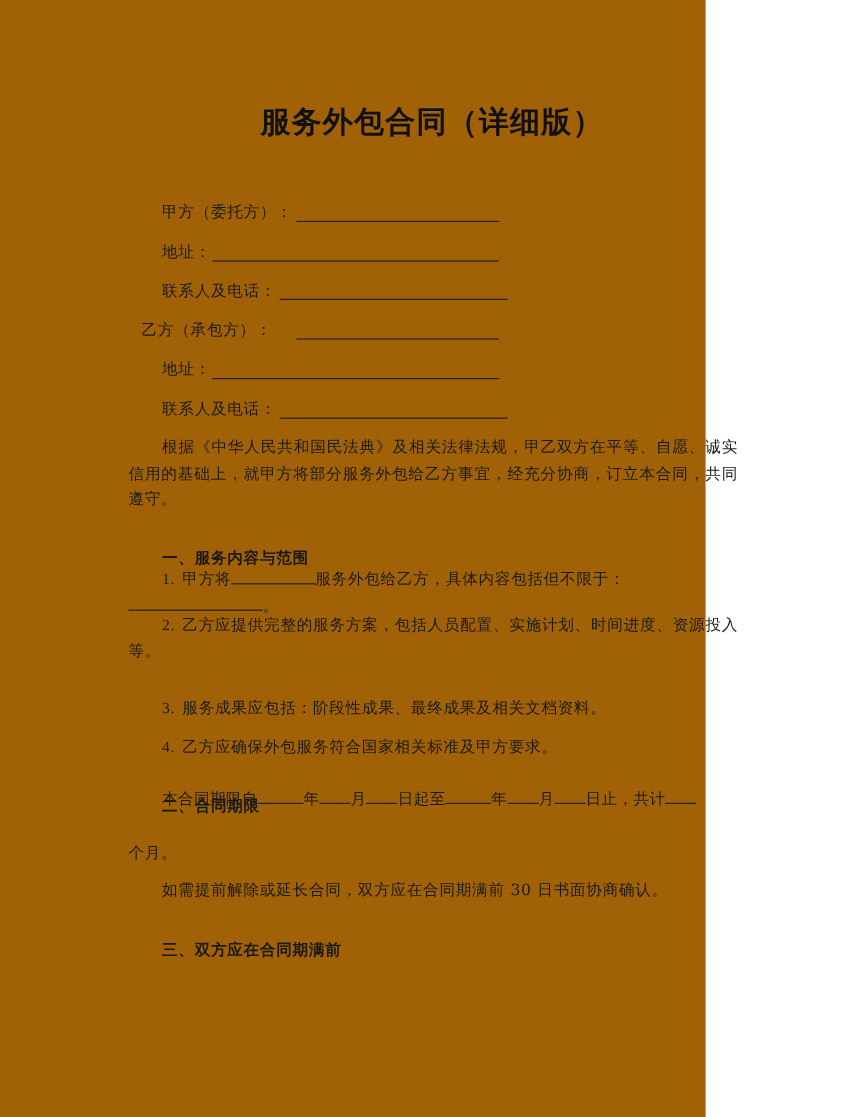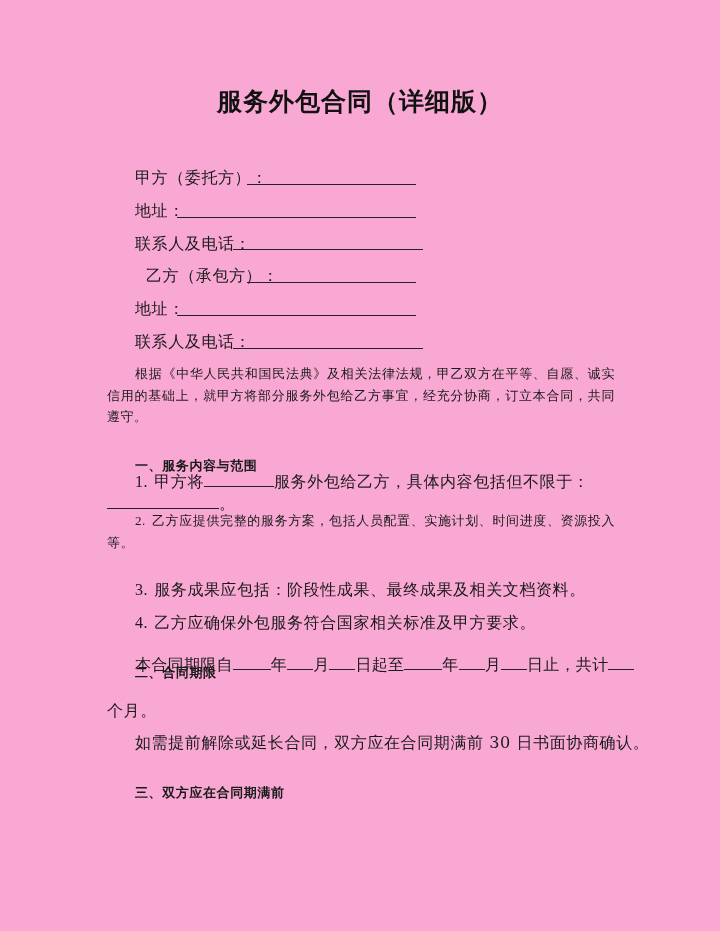--- a/index.html
+++ b/index.html
@@ -1,22 +1,22 @@
 <!DOCTYPE html>
 <html><head>
   <meta charset="utf-8">
   <style>
     html, body { margin: 0; padding: 0; background: #ffffff; }
     body { width: 720px; height: 931px; position: relative; overflow: hidden;
            font-family: "DejaVu Serif", "Liberation Serif", serif; color: #1a1a1a; }
-    .page { position: absolute; left: 0; top: 0; width: 720px; height: 931px; background: #f9a8d4; }
+    .page { position: absolute; left: 0; top: 0; width: 588px; height: 931px; background: #a16207; }
     .title { position: absolute; left: 0; width: 720px; top: 84px; text-align: center;
              font-family: "DejaVu Sans", "Liberation Sans", sans-serif; font-weight: bold;
              font-size: 25px; letter-spacing: 1px; color: #111; line-height: 36px; }
-    .line { position: absolute; font-size: 16px; line-height: 20px; white-space: nowrap; letter-spacing: 0.6px; }
+    .line { position: absolute; font-size: 13px; line-height: 20px; white-space: nowrap; letter-spacing: 0.6px; }
     .blank { display: inline-block; border-bottom: 1.2px solid #222; height: 14px; vertical-align: baseline; }
     .field-blank { position: absolute; border-bottom: 1.2px solid #222; height: 0; }
     .heading { font-family: "DejaVu Sans", "Liberation Sans", sans-serif; font-weight: bold; font-size: 13px; letter-spacing: 0.6px; margin-top: 17px; }
     .para { position: absolute; left: 107px; width: 508px; font-size: 13px; line-height: 21.5px; letter-spacing: 0.55px; text-indent: 28px; text-align: justify; }
     .num { font-family: "Liberation Serif", serif; margin-right: 6px; }
   </style>
 </head>
 <body>
 
 <div class="page">
@@ -25,21 +25,21 @@
 
   <div class="line" style="left:135px; top:168px;">甲方（委托方）：</div>
   <div class="field-blank" style="left:247px; width:169px; top:184px;"></div>
 
   <div class="line" style="left:135px; top:201px;">地址：</div>
   <div class="field-blank" style="left:177px; width:239px; top:217px;"></div>
 
   <div class="line" style="left:135px; top:234px;">联系人及电话：</div>
   <div class="field-blank" style="left:233px; width:190px; top:249px;"></div>
 
-  <div class="line" style="left:146px; top:266px;">乙方（承包方）：</div>
+  <div class="line" style="left:118px; top:266px;">乙方（承包方）：</div>
   <div class="field-blank" style="left:247px; width:169px; top:282px;"></div>
 
   <div class="line" style="left:135px; top:299px;">地址：</div>
   <div class="field-blank" style="left:177px; width:239px; top:315px;"></div>
 
   <div class="line" style="left:135px; top:332px;">联系人及电话：</div>
   <div class="field-blank" style="left:233px; width:190px; top:348px;"></div>
 
   <div class="para" style="top:363px;">根据《中华人民共和国民法典》及相关法律法规，甲乙双方在平等、自愿、诚实信用的基础上，就甲方将部分服务外包给乙方事宜，经充分协商，订立本合同，共同遵守。</div>
 

